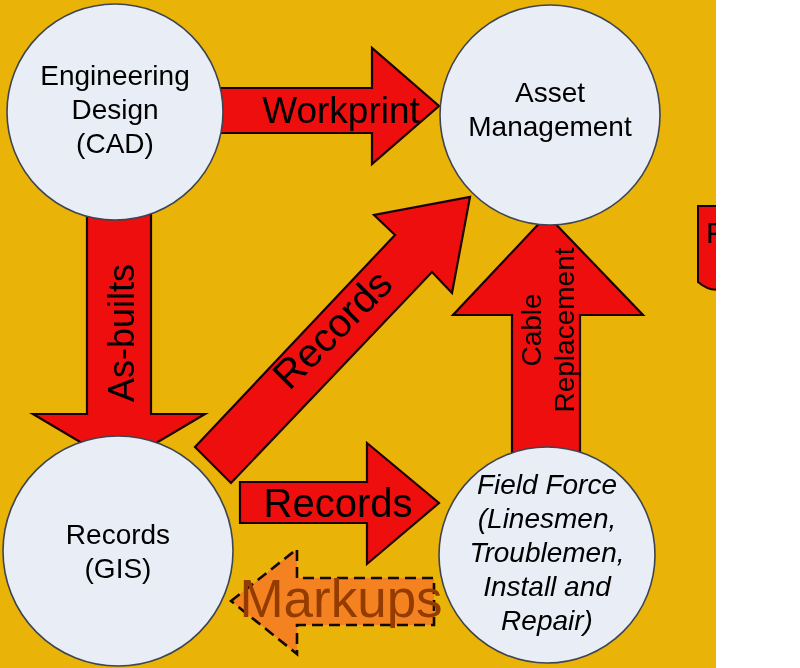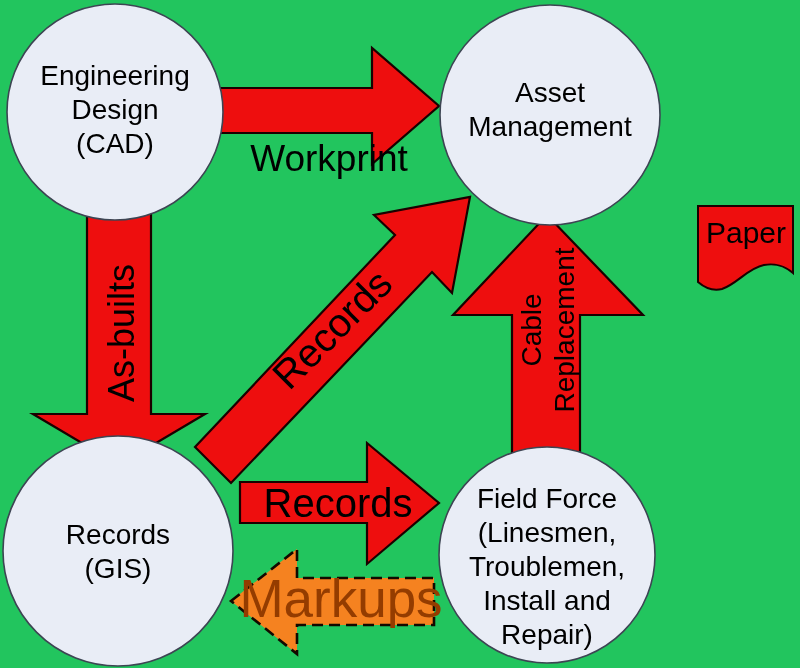--- a/index.html
+++ b/index.html
@@ -3,23 +3,23 @@
 <meta charset="utf-8">
 <style>
   html, body {
     margin: 0;
     padding: 0;
     background: #ffffff;
     font-family: "Liberation Sans", "DejaVu Sans", sans-serif;
   }
   .stage {
     position: relative;
-    width: 800px;
+    width: 716px;
     height: 668px;
-    background: #22c55e;
+    background: #eab308;
     overflow: hidden;
   }
   .stage svg {
     position: absolute;
     left: 0;
     top: 0;
   }
   
   .arrow-red {
     fill: #ee0e0e;
@@ -57,31 +57,31 @@
   .lbl.rot45  { transform: translate(-50%, -50%) rotate(-45deg); }
   .node-lbl {
     font-size: 28px;
     line-height: 34px;
     width: 232px;
   }
   .arrow-lbl {
     font-size: 40px;
     white-space: nowrap;
   }
-  .lbl-workprint { left: 329px; top: 111px; font-size: 37px; margin-top: 48px; }
+  .lbl-workprint { left: 341px; top: 111px; font-size: 37px; }
   .lbl-asbuilts  { left: 122px; top: 333px; font-size: 36px; }
   .lbl-rec-diag  { left: 332px; top: 329px; font-size: 40px; }
   .lbl-rec-horiz { left: 338px; top: 503px; font-size: 40px; }
   .lbl-cable     { left: 548px; top: 330px; font-size: 28px; line-height: 33px; white-space: pre-line; }
   .lbl-markups   { left: 341px; top: 599px; font-size: 53px; color: #943c00; }
   .lbl-paper     { left: 746px; top: 233px; font-size: 30px; }
   .lbl-node-eng    { left: 115px; top: 110px; }
   .lbl-node-asset  { left: 550px; top: 110px; text-align: center; }
   .lbl-node-records{ left: 118px; top: 552px; }
-  .lbl-node-field  { left: 547px; top: 567px; }
+  .lbl-node-field  { left: 547px; top: 553px; font-style: italic; }
 </style>
 </head>
 <body>
 
 <div class="stage">
 
   <svg width="800" height="668" viewBox="0 0 800 668">
 
     <polygon class="arrow-red" points="219,88 372,88 372,48 439,106 372,164 372,133 219,133"></polygon>
 

